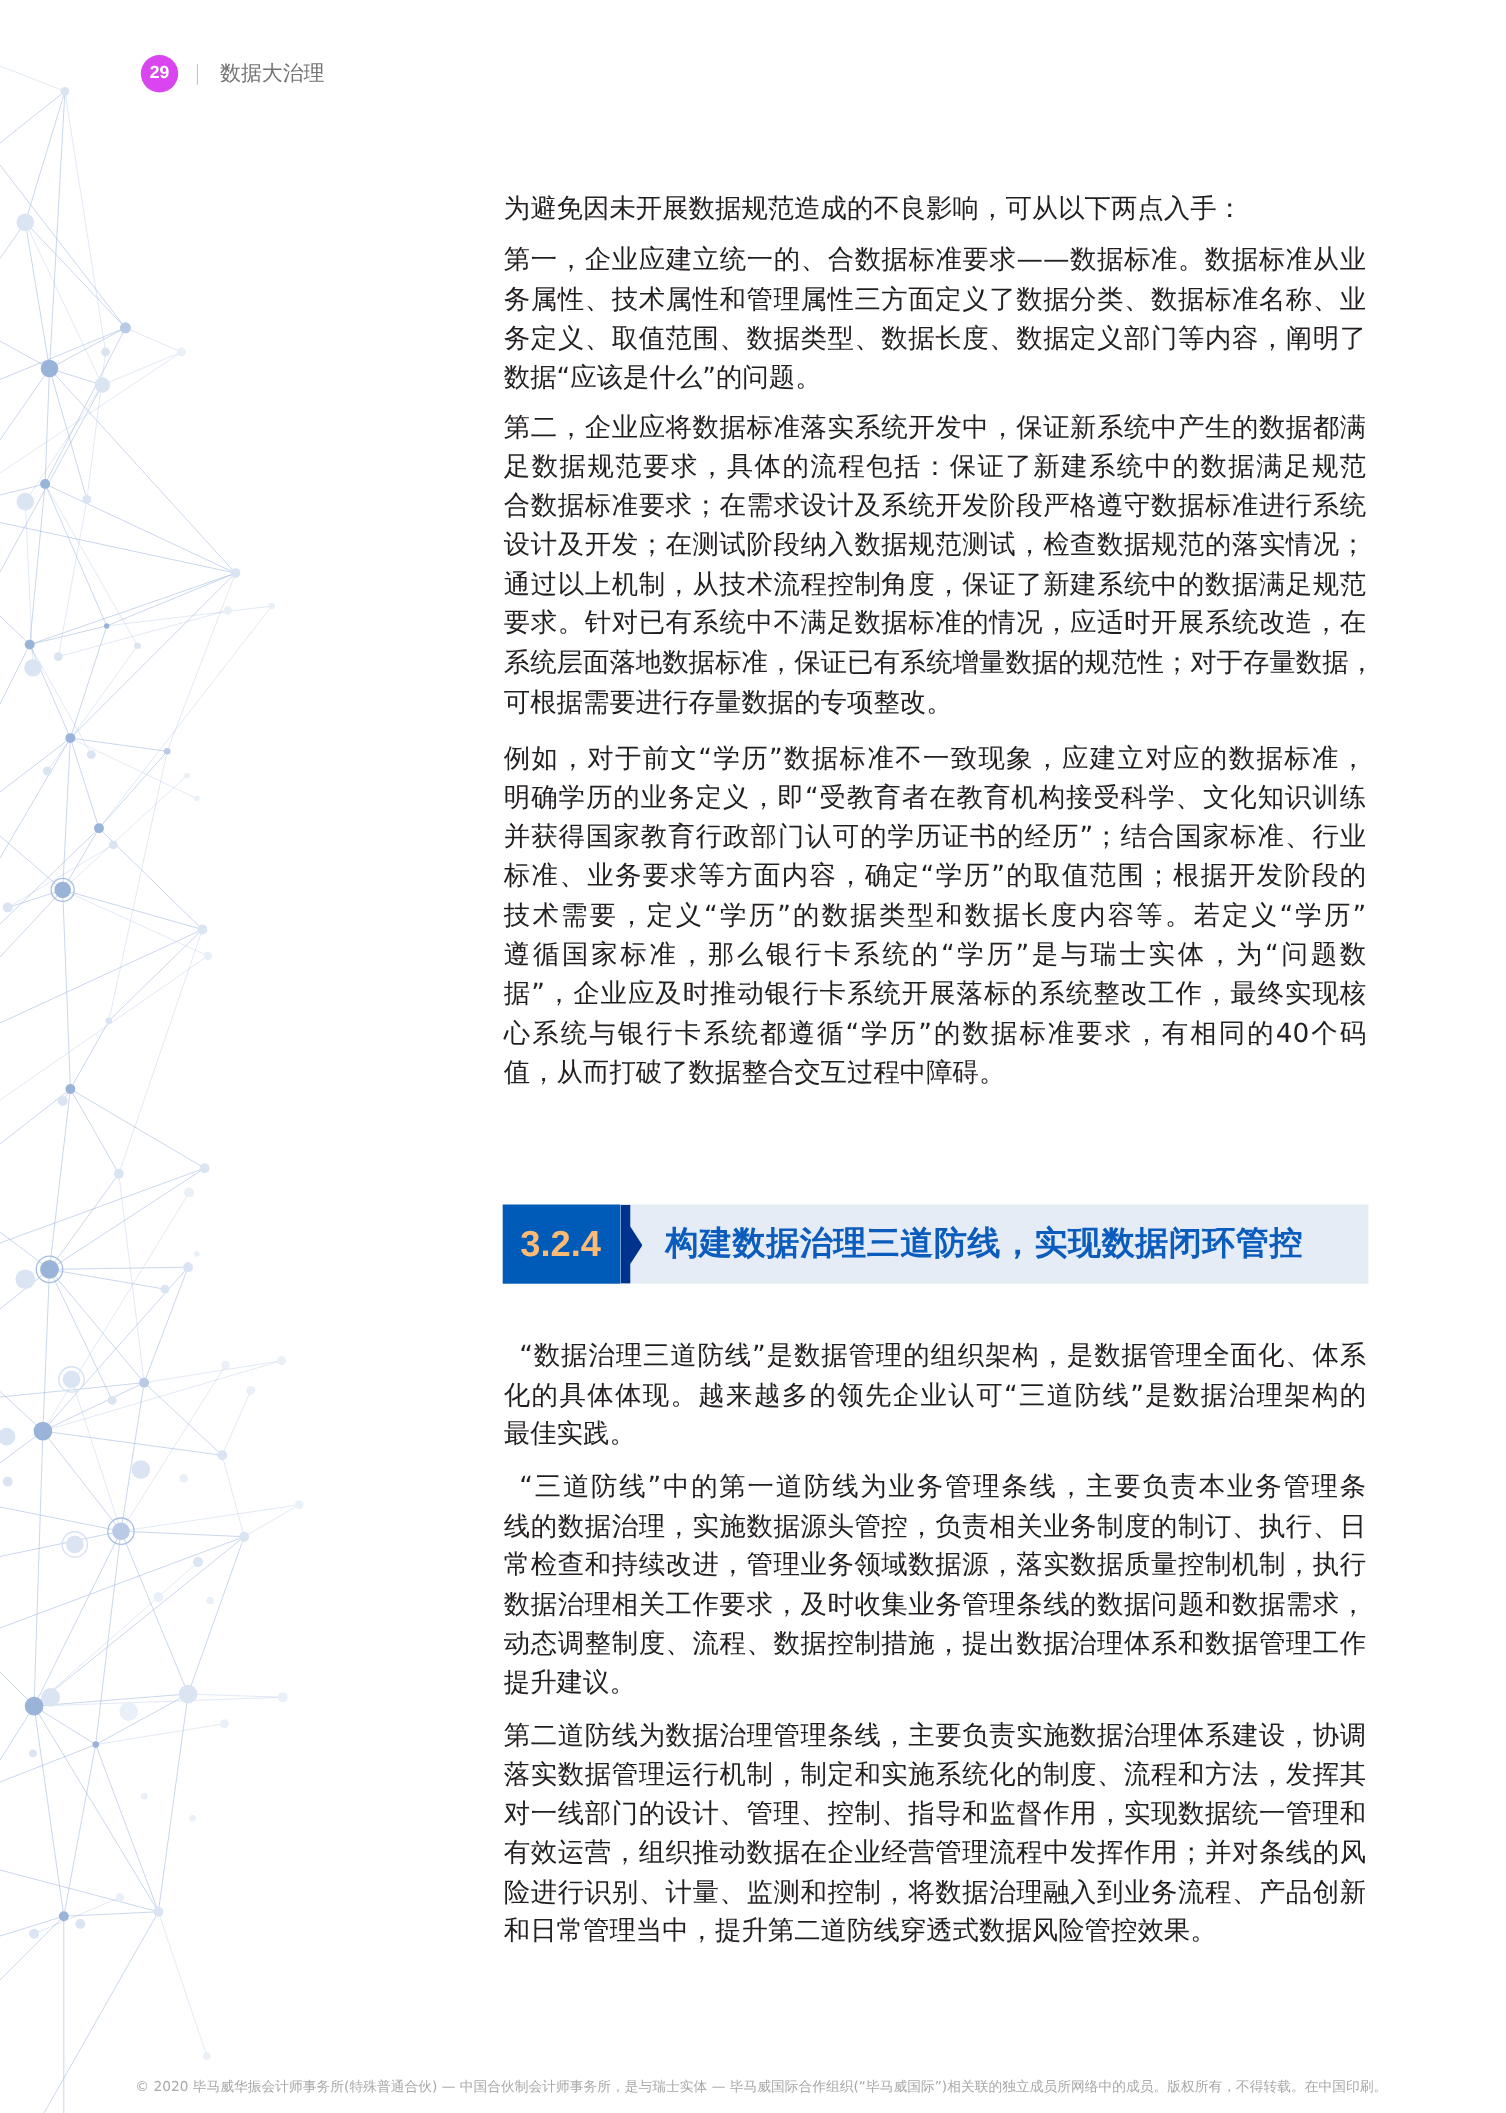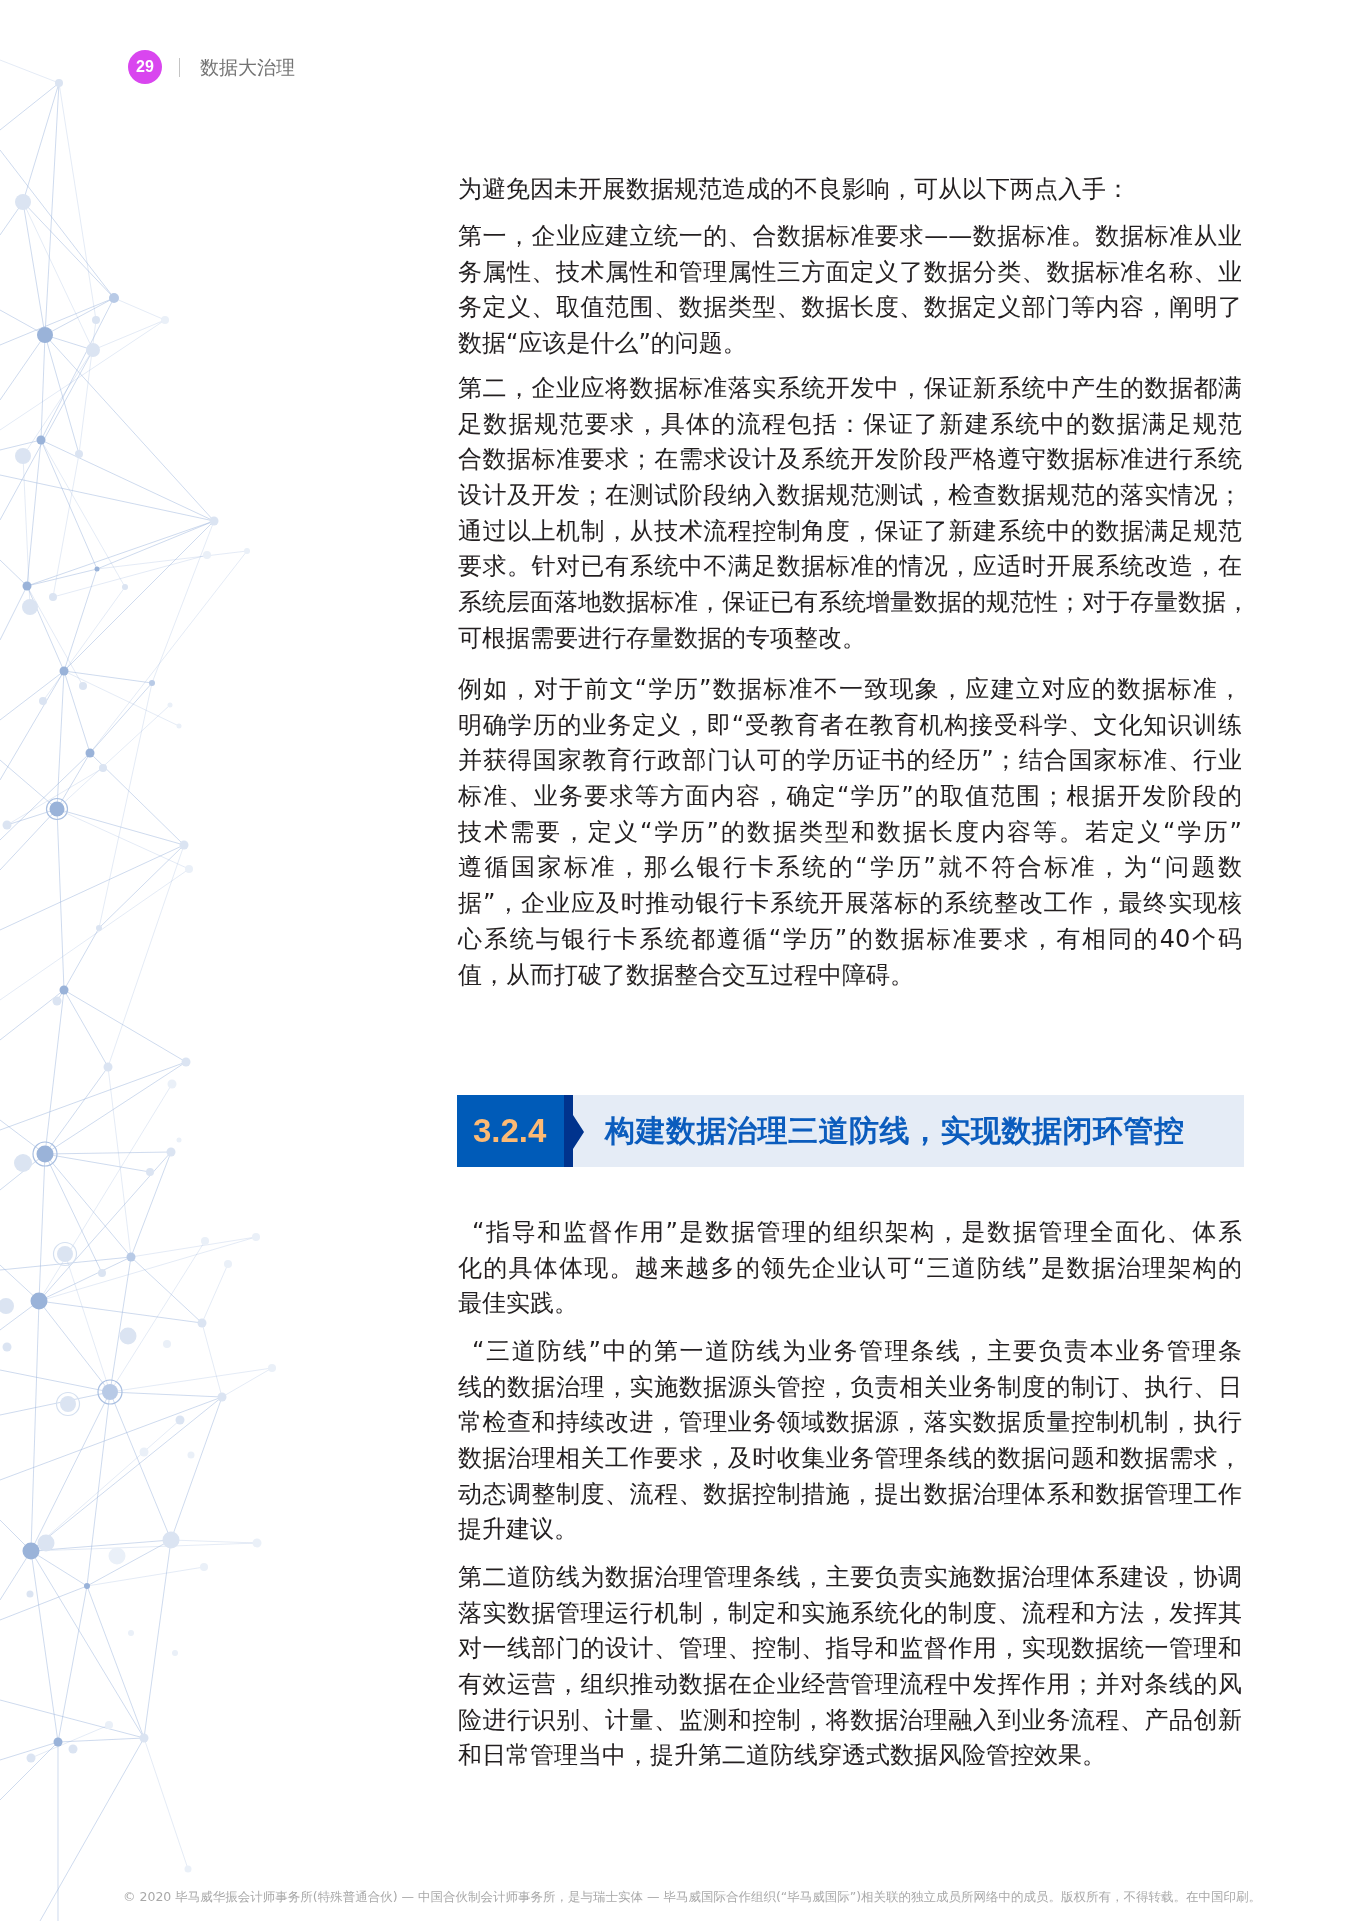--- a/index.html
+++ b/index.html
@@ -317,37 +317,37 @@
     <div class="line">系统层面落地数据标准，保证已有系统增量数据的规范性；对于存量数据，</div>
     <div class="line last">可根据需要进行存量数据的专项整改。</div>
   </div>
 
   <div class="para" style="top:672px;">
     <div class="line">例如，对于前文“学历”数据标准不一致现象，应建立对应的数据标准，</div>
     <div class="line">明确学历的业务定义，即“受教育者在教育机构接受科学、文化知识训练</div>
     <div class="line">并获得国家教育行政部门认可的学历证书的经历”；结合国家标准、行业</div>
     <div class="line">标准、业务要求等方面内容，确定“学历”的取值范围；根据开发阶段的</div>
     <div class="line">技术需要，定义“学历”的数据类型和数据长度内容等。若定义“学历”</div>
-    <div class="line">遵循国家标准，那么银行卡系统的“学历”就不符合标准，为“问题数</div>
+    <div class="line">遵循国家标准，那么银行卡系统的“学历”是与瑞士实体，为“问题数</div>
     <div class="line">据”，企业应及时推动银行卡系统开展落标的系统整改工作，最终实现核</div>
     <div class="line">心系统与银行卡系统都遵循“学历”的数据标准要求，有相同的40个码</div>
     <div class="line last">值，从而打破了数据整合交互过程中障碍。</div>
   </div>
 
   <div class="sec-box">
     <div class="sec-bg"></div>
     <div class="sec-num-box">
       <span class="sec-num">3.2.4</span>
     </div>
     <div class="sec-arrow"></div>
     <div class="sec-title">构建数据治理三道防线，实现数据闭环管控</div>
   </div>
 
   <div class="para" style="top:1215px;">
-    <div class="line qi">“指导和监督作用”是数据管理的组织架构，是数据管理全面化、体系</div>
+    <div class="line qi">“数据治理三道防线”是数据管理的组织架构，是数据管理全面化、体系</div>
     <div class="line">化的具体体现。越来越多的领先企业认可“三道防线”是数据治理架构的</div>
     <div class="line last">最佳实践。</div>
   </div>
 
   <div class="para" style="top:1334px;">
     <div class="line qi">“三道防线”中的第一道防线为业务管理条线，主要负责本业务管理条</div>
     <div class="line">线的数据治理，实施数据源头管控，负责相关业务制度的制订、执行、日</div>
     <div class="line">常检查和持续改进，管理业务领域数据源，落实数据质量控制机制，执行</div>
     <div class="line">数据治理相关工作要求，及时收集业务管理条线的数据问题和数据需求，</div>
     <div class="line">动态调整制度、流程、数据控制措施，提出数据治理体系和数据管理工作</div>

